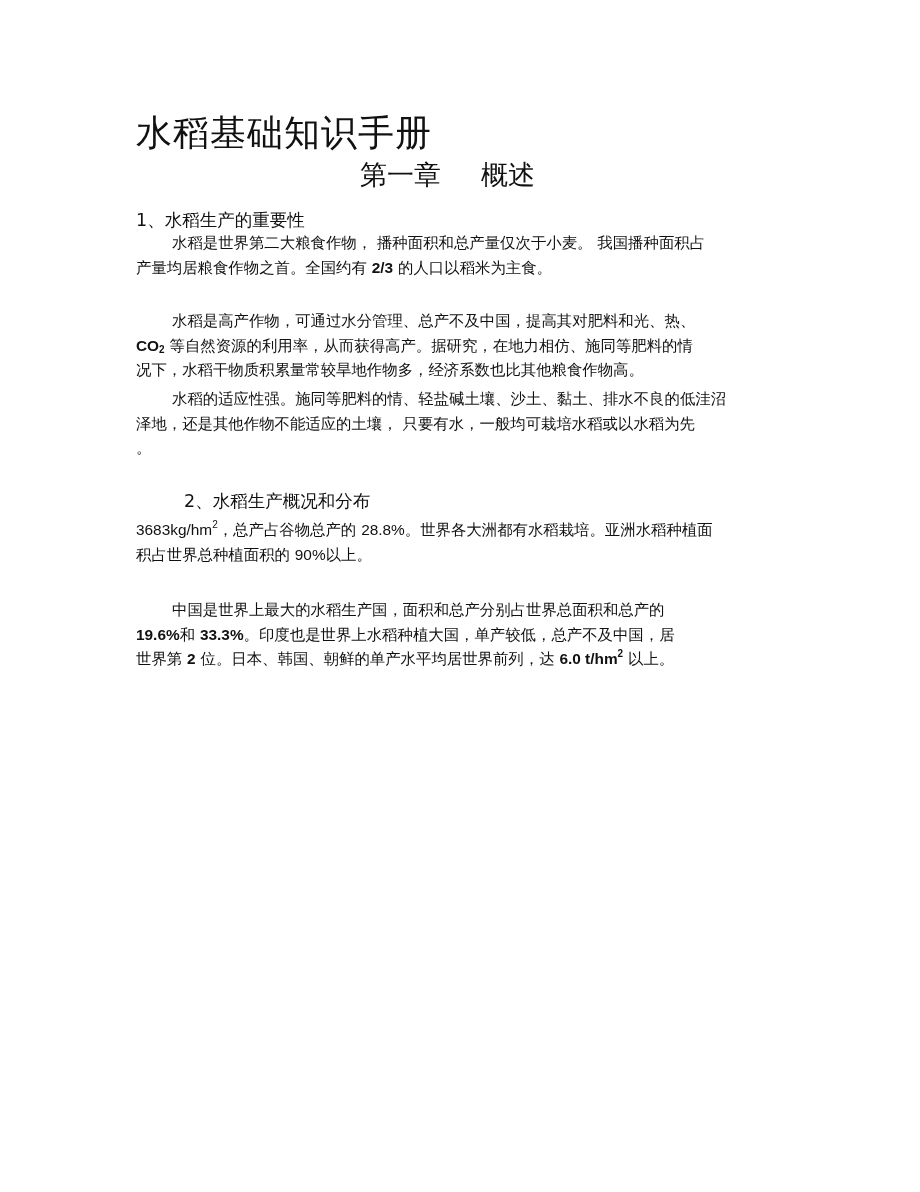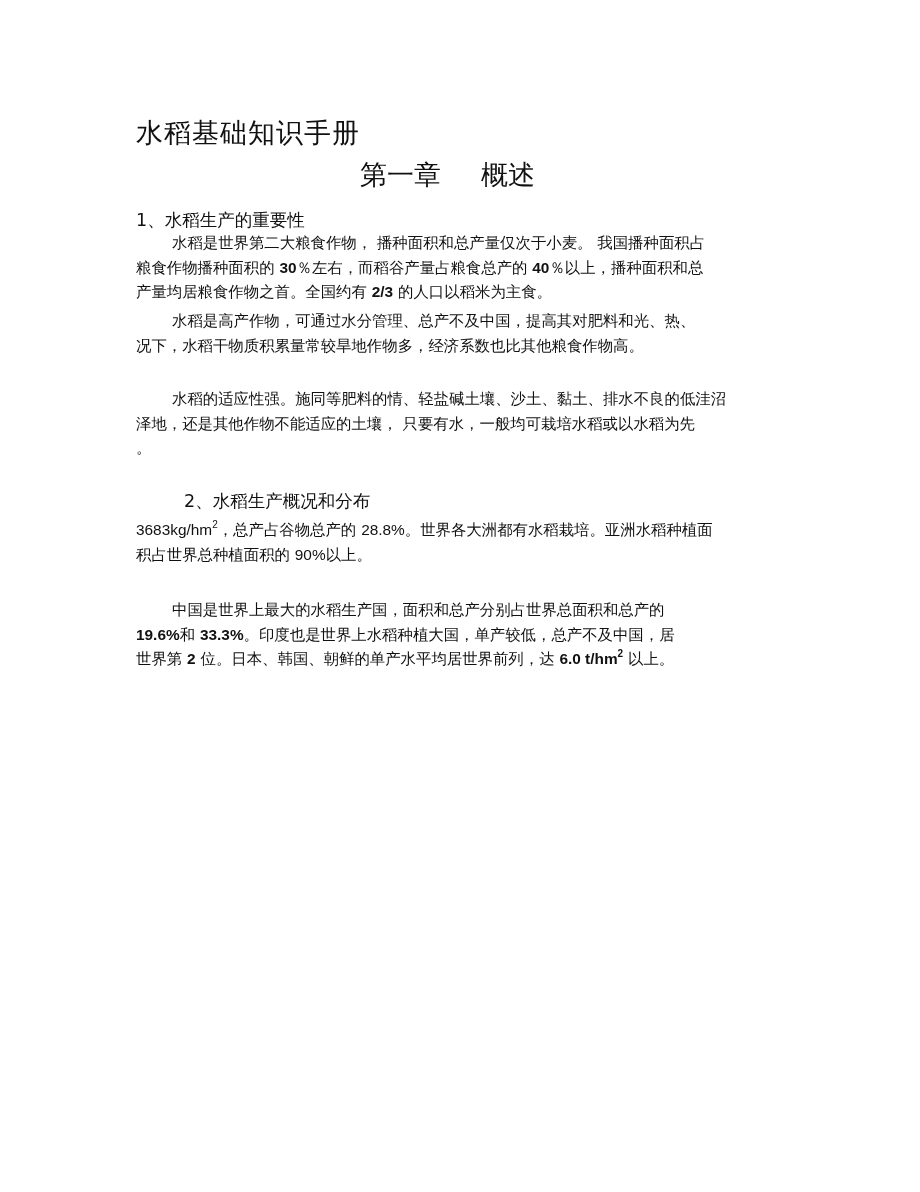--- a/index.html
+++ b/index.html
@@ -1,19 +1,19 @@
 <!DOCTYPE html>
 <html><head>
   <meta charset="utf-8">
   <style>
     html, body { margin:0; padding:0; background:#ffffff; }
     body { width:920px; height:1192px; position:relative; overflow:hidden;
            font-family:"DejaVu Serif","Liberation Serif",serif; color:#111; }
     .page { position:absolute; left:136px; top:0; width:632px; }
-    .doc-title { position:absolute; left:0; top:116px; font-size:27px; line-height:34px; white-space:nowrap; letter-spacing:1px; }
+    .doc-title { position:absolute; left:0; top:116px; font-size:36px; line-height:34px; white-space:nowrap; letter-spacing:1px; }
     .chapter-title { position:absolute; left:224px; top:158px; font-size:27px; line-height:34px; white-space:nowrap; }
     .chapter-title .gap { display:inline-block; width:40px; }
     .section-heading { position:absolute; left:0; font-size:17.5px; line-height:24px; white-space:nowrap;
                        font-family:"DejaVu Sans","Liberation Sans",sans-serif; }
     .para { position:absolute; left:0; width:632px; font-size:15.4px; line-height:24.6px; text-align:justify; }
     .para .ln { display:block; white-space:nowrap; height:24.6px; }
     .para .ln.indent { padding-left:36px; }
     .b { font-weight:bold; font-family:"Liberation Sans","DejaVu Sans",sans-serif; }
     .num { font-family:"Liberation Sans","DejaVu Sans",sans-serif; }
     sup { font-size:10px; vertical-align:7px; line-height:0; }
@@ -24,25 +24,25 @@
 
 <div class="page">
   <div class="doc-title">水稻基础知识手册</div>
   <div class="chapter-title">
     <span>第一章</span><span class="gap"></span><span>概述</span>
   </div>
 
   <div class="section-heading" style="top:208px;">1、水稻生产的重要性</div>
   <div class="para" style="top:231px;">
       <span class="ln indent">水稻是世界第二大粮食作物，  播种面积和总产量仅次于小麦。  我国播种面积占</span>
-      <span class="ln">粮食作物播种面积的 <span class="b">30</span>％左右，而稻谷产量占粮食总产的 <span class="b">40</span>％以上，播种面积和总</span>
       <span class="ln">产量均居粮食作物之首。全国约有 <span class="b">2/3</span> 的人口以稻米为主食。</span>
     </div>
   <div class="para" style="top:309px;">
       <span class="ln indent">水稻是高产作物，可通过水分管理、总产不及中国，提高其对肥料和光、热、</span>
+      <span class="ln"><span class="b">CO</span><sub class="b">2</sub> 等自然资源的利用率，从而获得高产。据研究，在地力相仿、施同等肥料的情</span>
       <span class="ln">况下，水稻干物质积累量常较旱地作物多，经济系数也比其他粮食作物高。</span>
     </div>
   <div class="para" style="top:387px;">
       <span class="ln indent">水稻的适应性强。施同等肥料的情、轻盐碱土壤、沙土、黏土、排水不良的低洼沼</span>
       <span class="ln">泽地，还是其他作物不能适应的土壤，  只要有水，一般均可栽培水稻或以水稻为先</span>
       <span class="ln">。</span>
     </div>
 
   <div class="section-heading" style="top:489px;margin-left:48px;">2、水稻生产概况和分布</div>
   <div class="para" style="top:518px;">

